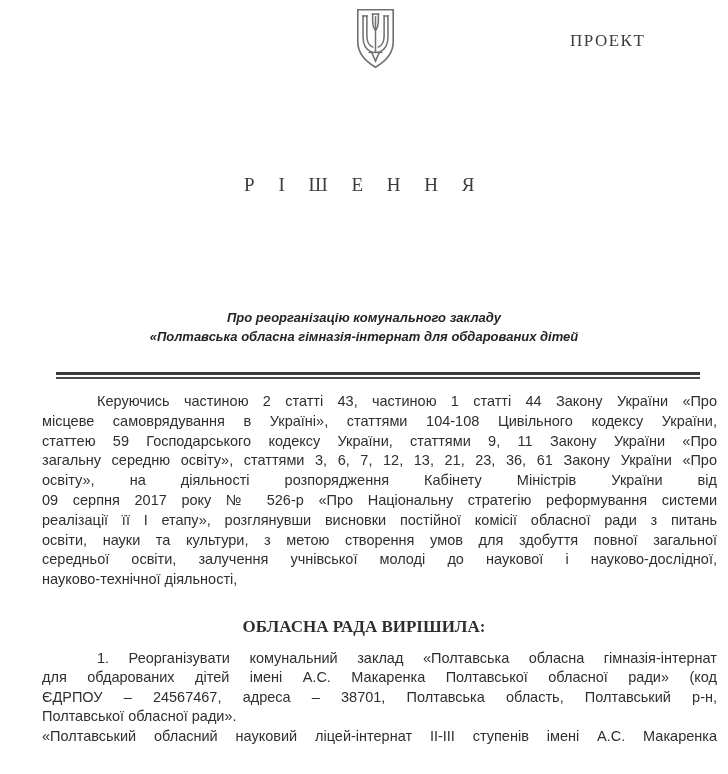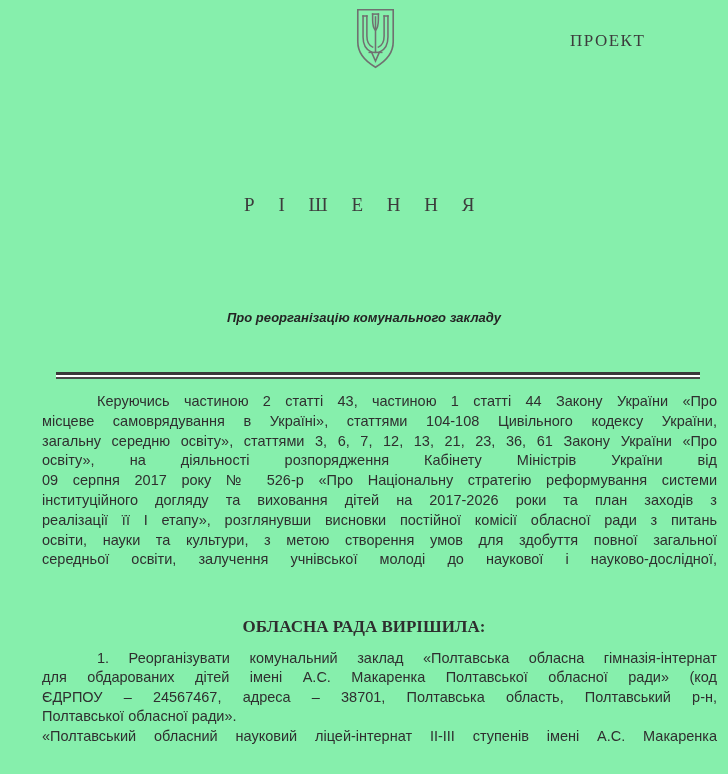--- a/index.html
+++ b/index.html
@@ -1,21 +1,21 @@
 <!DOCTYPE html>
 <html><head>
 <meta charset="utf-8">
 <style>
   html, body { margin: 0; padding: 0; background: #e8e8e8; }
   .page {
     position: relative;
     width: 728px;
     height: 774px;
     margin: 0 auto;
-    background: #86efac;
+    background: #ffffff;
     overflow: hidden;
     font-family: "Liberation Sans", sans-serif;
     color: #2f2f2f;
   }
   .serif { font-family: "Liberation Serif", serif; }
 
   .emblem {
     position: absolute;
     left: 353px;
     top: 6px;
@@ -42,21 +42,21 @@
     font-weight: bold;
     font-size: 20px;
     letter-spacing: 0.5px;
     color: #3c3c3c;
   }
 
   .doc-type {
     position: absolute;
     left: 42px;
     width: 644px;
-    top: 194px;
+    top: 174px;
     text-align: center;
     font-size: 19px;
     letter-spacing: 9.5px;
     color: #3c3c3c;
   }
 
   .subject {
     position: absolute;
     left: 42px;
     width: 644px;
@@ -141,34 +141,36 @@
     </svg>
   </div>
 
   <div class="stamp serif">ПРОЕКТ</div>
 
 
   <div class="doc-type serif">Р І Ш Е Н Н Я</div>
 
   <div class="subject">
     <div>Про реорганізацію комунального закладу</div>
+    <div>«Полтавська обласна гімназія-інтернат для обдарованих дітей</div>
   </div>
 
   <div class="rule"></div>
 
   <div class="preamble">
     <div class="jl first">Керуючись частиною 2 статті 43, частиною 1 статті 44 Закону України «Про</div>
     <div class="jl">місцеве самоврядування в Україні», статтями 104-108 Цивільного кодексу України,</div>
+    <div class="jl">статтею 59 Господарського кодексу України, статтями 9, 11 Закону України «Про</div>
     <div class="jl">загальну середню освіту», статтями 3, 6, 7, 12, 13, 21, 23, 36, 61 Закону України «Про</div>
     <div class="jl">освіту», на діяльності розпорядження Кабінету Міністрів України від</div>
     <div class="jl">09 серпня 2017 року № 526-р «Про Національну стратегію реформування системи</div>
-    <div class="jl">інституційного догляду та виховання дітей на 2017-2026 роки та план заходів з</div>
     <div class="jl">реалізації її І етапу», розглянувши висновки постійної комісії обласної ради з питань</div>
     <div class="jl">освіти, науки та культури, з метою створення умов для здобуття повної загальної</div>
     <div class="jl">середньої освіти, залучення учнівської молоді до наукової і науково-дослідної,</div>
+    <div class="jl last">науково-технічної діяльності,</div>
   </div>
 
   <div class="res-heading serif">ОБЛАСНА РАДА ВИРІШИЛА:</div>
 
   <div class="item1">
     <div class="jl first">1. Реорганізувати комунальний заклад «Полтавська обласна гімназія-інтернат</div>
     <div class="jl">для обдарованих дітей імені А.С. Макаренка Полтавської обласної ради» (код</div>
     <div class="jl">ЄДРПОУ – 24567467, адреса – 38701, Полтавська область, Полтавський р-н,</div>
     <div class="jl last">Полтавської обласної ради».</div>
     <div class="jl">«Полтавський обласний науковий ліцей-інтернат ІІ-ІІІ ступенів імені А.С. Макаренка</div>

